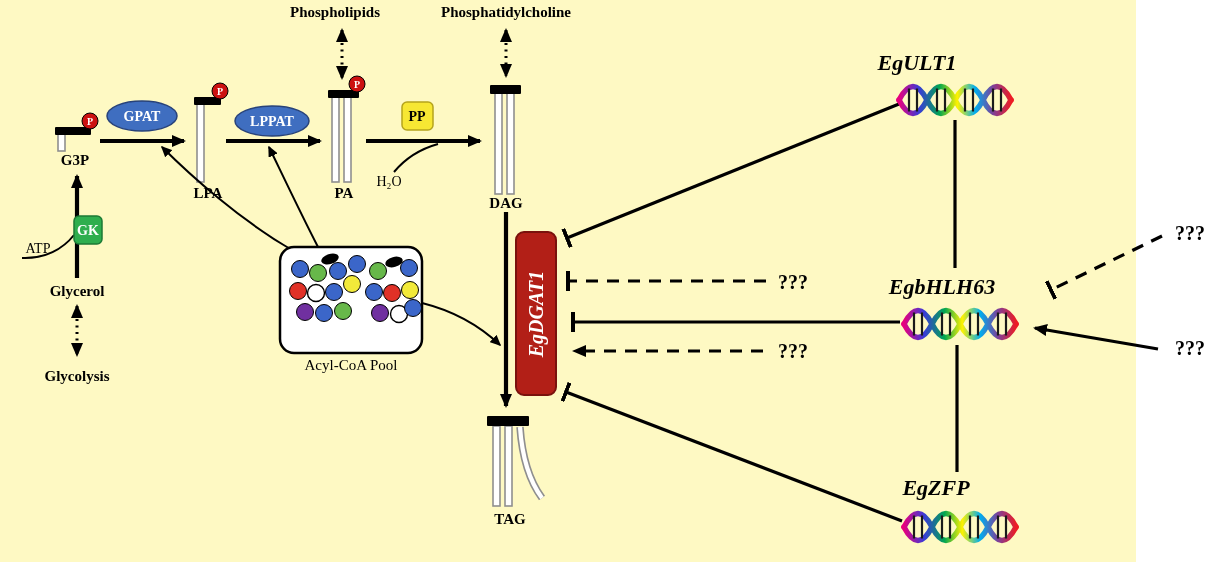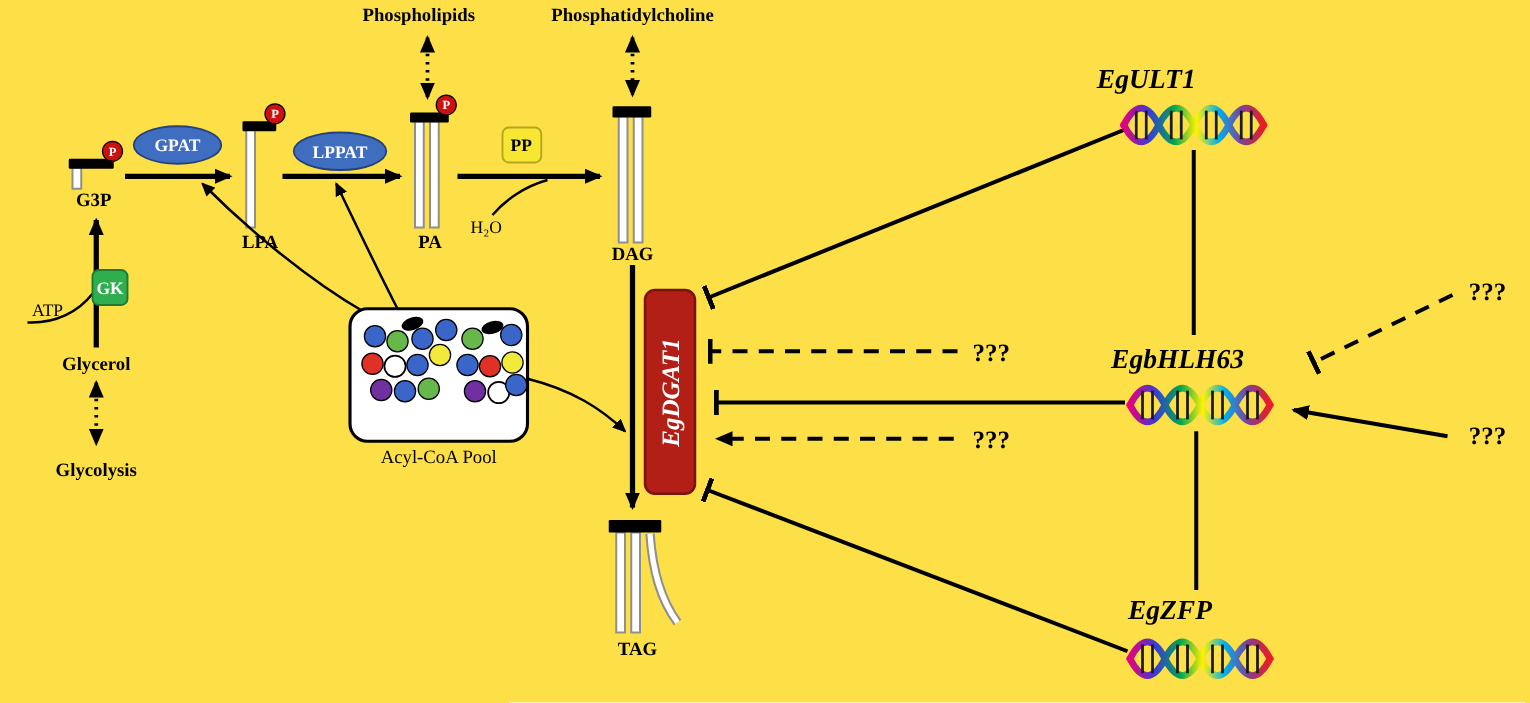--- a/index.html
+++ b/index.html
@@ -1,16 +1,16 @@
 <!DOCTYPE html>
 <html><head>
 <meta charset="utf-8">
 <style>
   html, body { margin: 0; padding: 0; background: #ffffff; }
-  .page { width: 1224px; height: 562px; position: relative; background: #fde047; }
+  .page { width: 1136px; height: 562px; position: relative; background: #fef9c3; }
   svg { display: block; }
 
   text { fill: #000; }
   .lbl       { font-family: "Liberation Serif", serif; font-weight: bold; font-size: 15px; text-anchor: middle; }
   .lbl-plain { font-family: "Liberation Serif", serif; font-weight: normal; font-size: 14px; text-anchor: middle; }
   .formula   { font-family: "Liberation Serif", serif; font-weight: normal; font-size: 14px; text-anchor: middle; }
   .enz       { font-family: "Liberation Serif", serif; font-weight: bold; font-size: 14px; fill: #fff; text-anchor: middle; }
   .enz-dark  { font-family: "Liberation Serif", serif; font-weight: bold; font-size: 14px; fill: #000; text-anchor: middle; }
   .ptxt      { font-family: "Liberation Serif", serif; font-weight: bold; font-size: 10px; fill: #fff; text-anchor: middle; }
   .gene      { font-family: "Liberation Serif", serif; font-style: italic; font-weight: bold; font-size: 22px; text-anchor: middle; }

